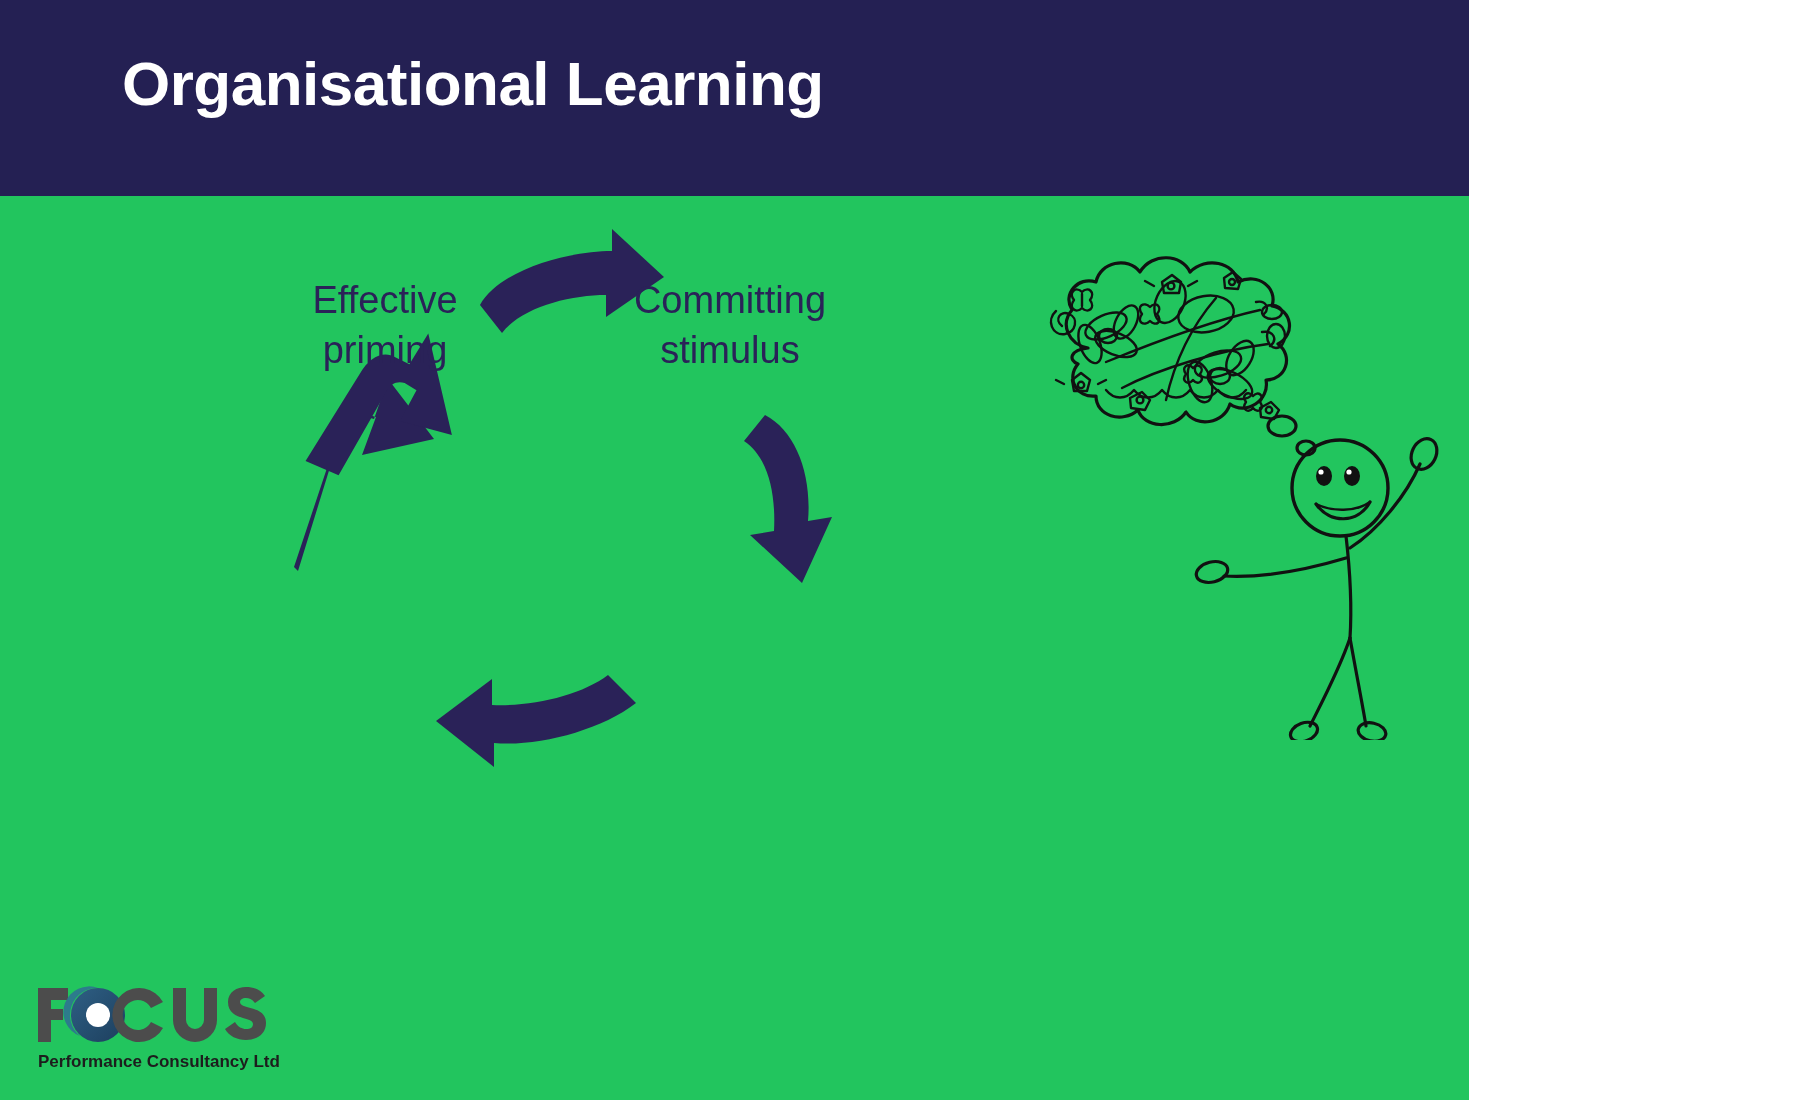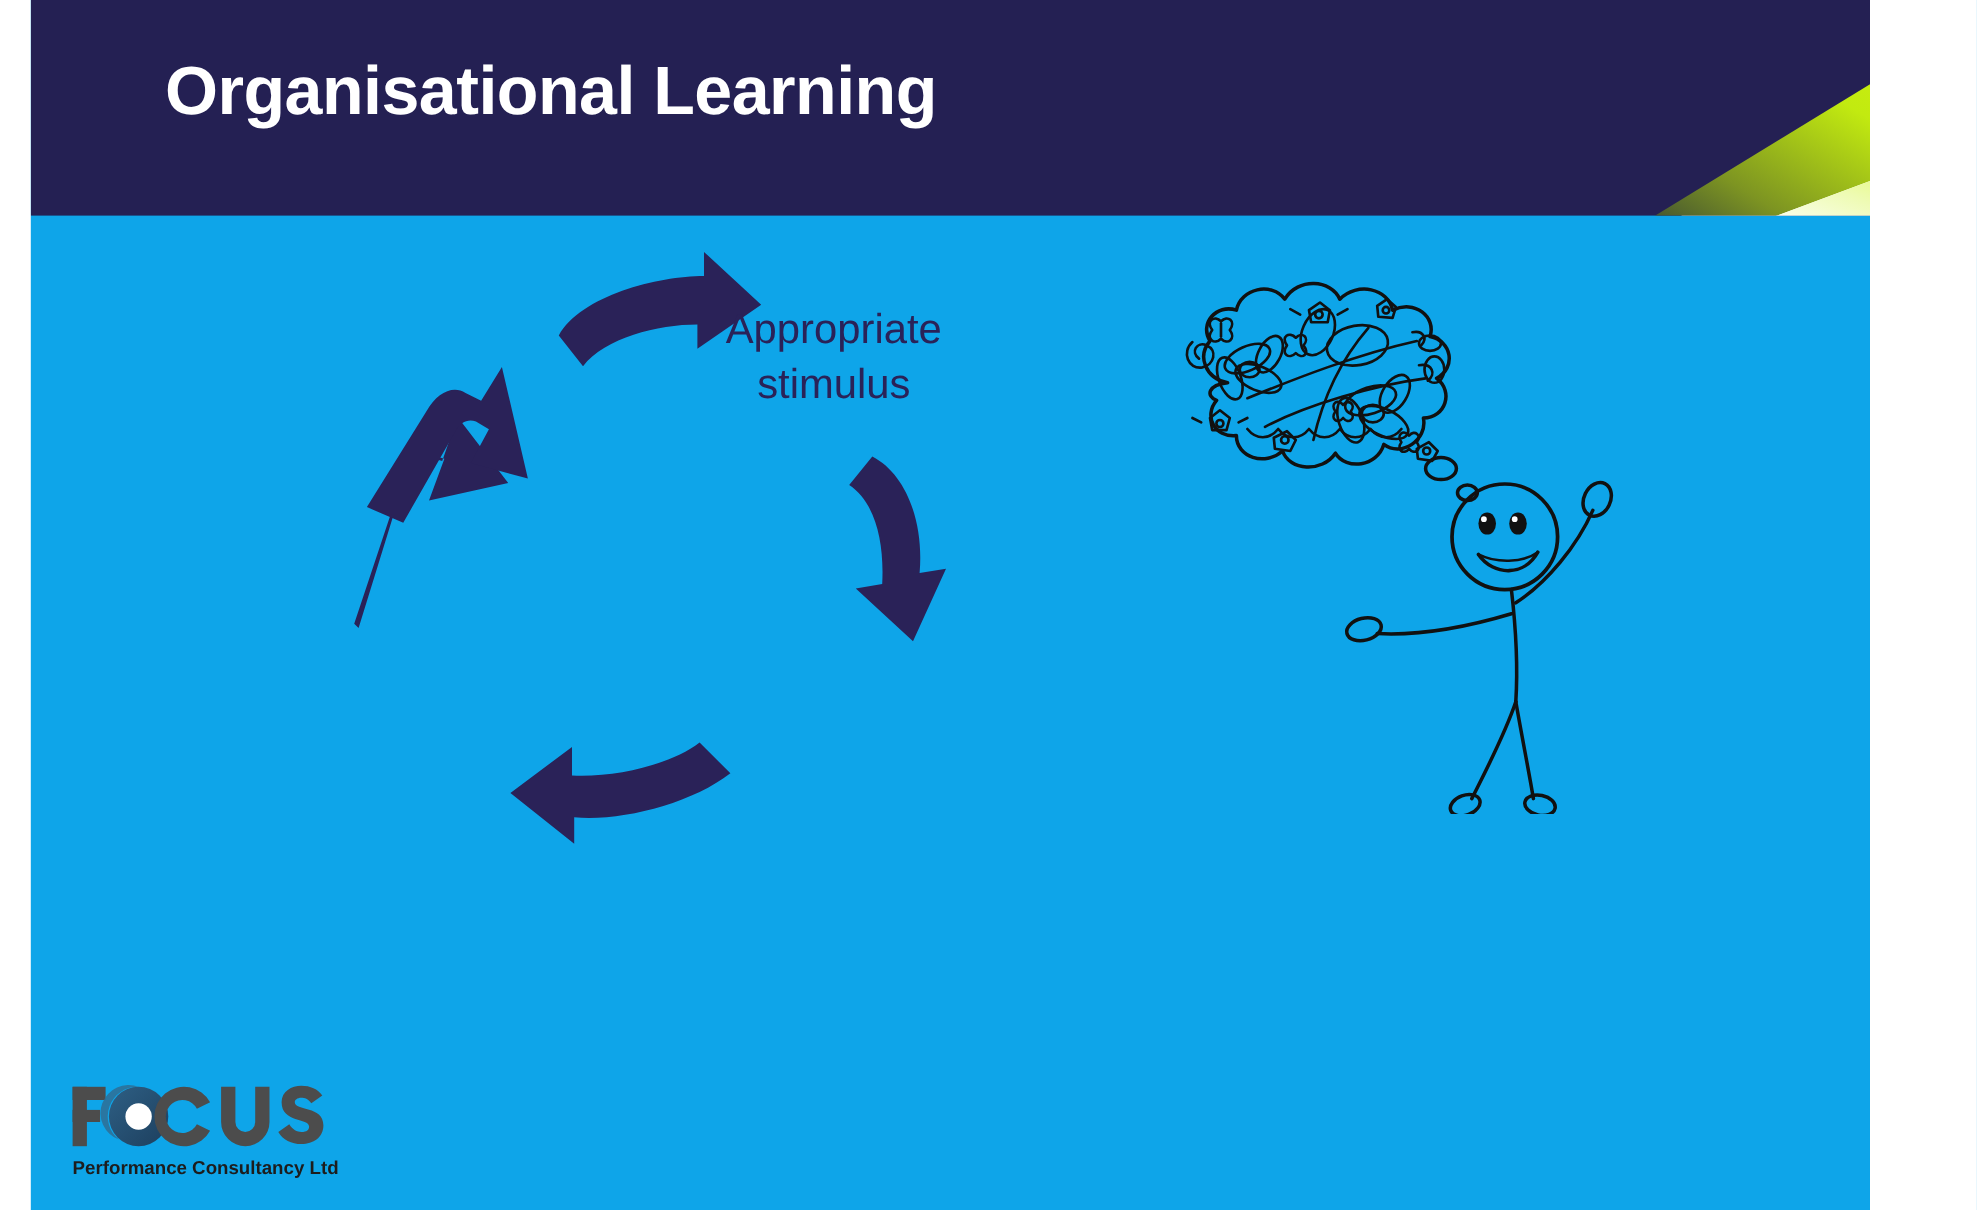--- a/index.html
+++ b/index.html
@@ -6,25 +6,24 @@
   html, body {
     margin: 0;
     padding: 0;
     background: #ffffff;
   }
   body {
     font-family: "Liberation Sans", sans-serif;
   }
   #slide {
     position: relative;
-    width: 1672px;
+    width: 1469px;
     height: 1100px;
-    background: #0ea5e9;
+    background: #22c55e;
     overflow: hidden;
-    margin-left: 28px;
   }
 
   
   #header-band {
     position: absolute;
     left: 0;
     top: 0;
     width: 1797px;
     height: 196px;
     background: #242053;
@@ -173,22 +172,24 @@
                L114,190 L64,352 Z" fill="#2a2258" transform="translate(-6,-6) scale(1.0)"></path>
       <path d="M58,150 L98,150 L96,150 Z" fill="none"></path>
 
       <path d="M92,198 L52,214 L88,130 C92,120 100,114 108,116 L118,118
                C126,120 130,128 128,138 L110,212 Z" fill="none"></path>
       <path d="M42,200 L88,126 C96,112 108,106 118,112 L130,118 L146,92
                L166,178 L122,166 L136,140 L126,134 C120,132 114,134 110,142
                L70,212 Z" fill="#2a2258" transform="translate(16,0) scale(1.18)"></path>
     </svg>
 
-
-    <div class="cycle-label" id="label-appropriate-stimulus">Appropriate
+    <div class="cycle-label" id="label-effective-priming">Effective
+priming</div>
+
+    <div class="cycle-label" id="label-appropriate-stimulus">Committing
 stimulus</div>
 
 
   </div>
 
   <div id="illustration">
     <svg viewBox="0 0 430 500" xmlns="http://www.w3.org/2000/svg">
       <g fill="none" stroke="#111111" stroke-width="3.2" stroke-linecap="round" stroke-linejoin="round">
 
         <g>

